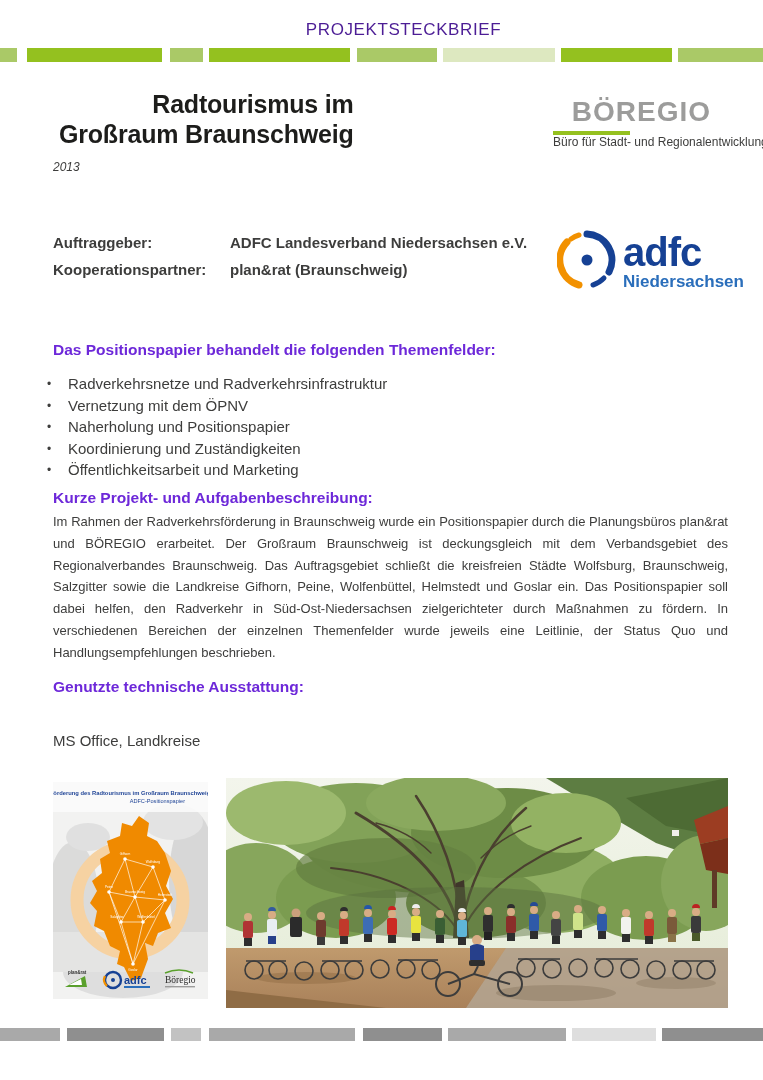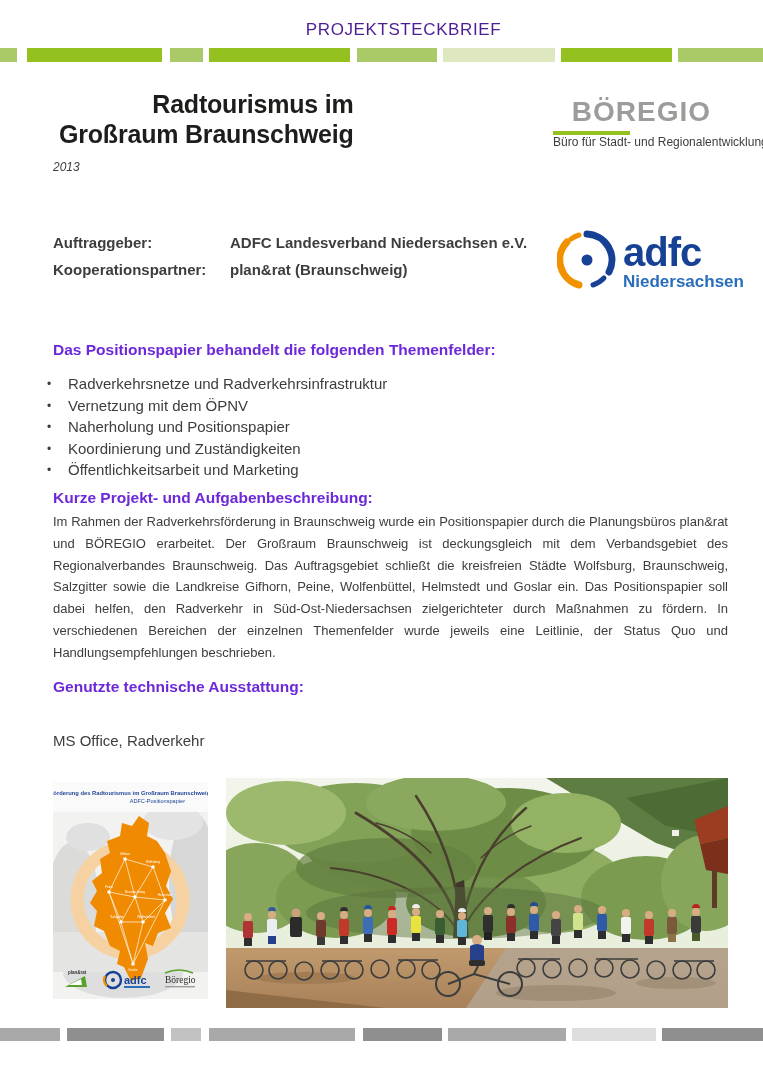--- a/index.html
+++ b/index.html
@@ -107,21 +107,21 @@
     <li>Vernetzung mit dem ÖPNV</li>
     <li>Naherholung und Positionspapier</li>
     <li>Koordinierung und Zuständigkeiten</li>
     <li>Öffentlichkeitsarbeit und Marketing</li>
   </ul>
 
   <div class="sec-heading desc-heading">Kurze Projekt- und Aufgabenbeschreibung:</div>
   <div class="desc-text">Im Rahmen der Radverkehrsförderung in Braunschweig wurde ein Positionspapier durch die Planungsbüros plan&amp;rat und BÖREGIO erarbeitet. Der Großraum Braunschweig ist deckungsgleich mit dem Verbandsgebiet des Regionalverbandes Braunschweig. Das Auftragsgebiet schließt die kreisfreien Städte Wolfsburg, Braunschweig, Salzgitter sowie die Landkreise Gifhorn, Peine, Wolfenbüttel, Helmstedt und Goslar ein. Das Positionspapier soll dabei helfen, den Radverkehr in Süd-Ost-Niedersachsen zielgerichteter durch Maßnahmen zu fördern. In verschiedenen Bereichen der einzelnen Themenfelder wurde jeweils eine Leitlinie, der Status Quo und Handlungsempfehlungen beschrieben.</div>
 
   <div class="sec-heading equip-heading">Genutzte technische Ausstattung:</div>
-  <div class="equip-text">MS Office, Radverkehr</div>
+  <div class="equip-text">MS Office, Landkreise</div>
 
   <div class="cover">
     <svg width="155" height="217" viewBox="0 0 155 217">
       <rect width="155" height="217" fill="#f2f2f1"></rect>
 
       <g opacity="0.55">
         <ellipse cx="20" cy="120" rx="26" ry="60" fill="#c9c9c9"></ellipse>
         <ellipse cx="140" cy="100" rx="24" ry="70" fill="#c2c2c2"></ellipse>
         <ellipse cx="70" cy="190" rx="60" ry="26" fill="#cfcfcf"></ellipse>
         <ellipse cx="120" cy="40" rx="30" ry="18" fill="#d8d8d8"></ellipse>

